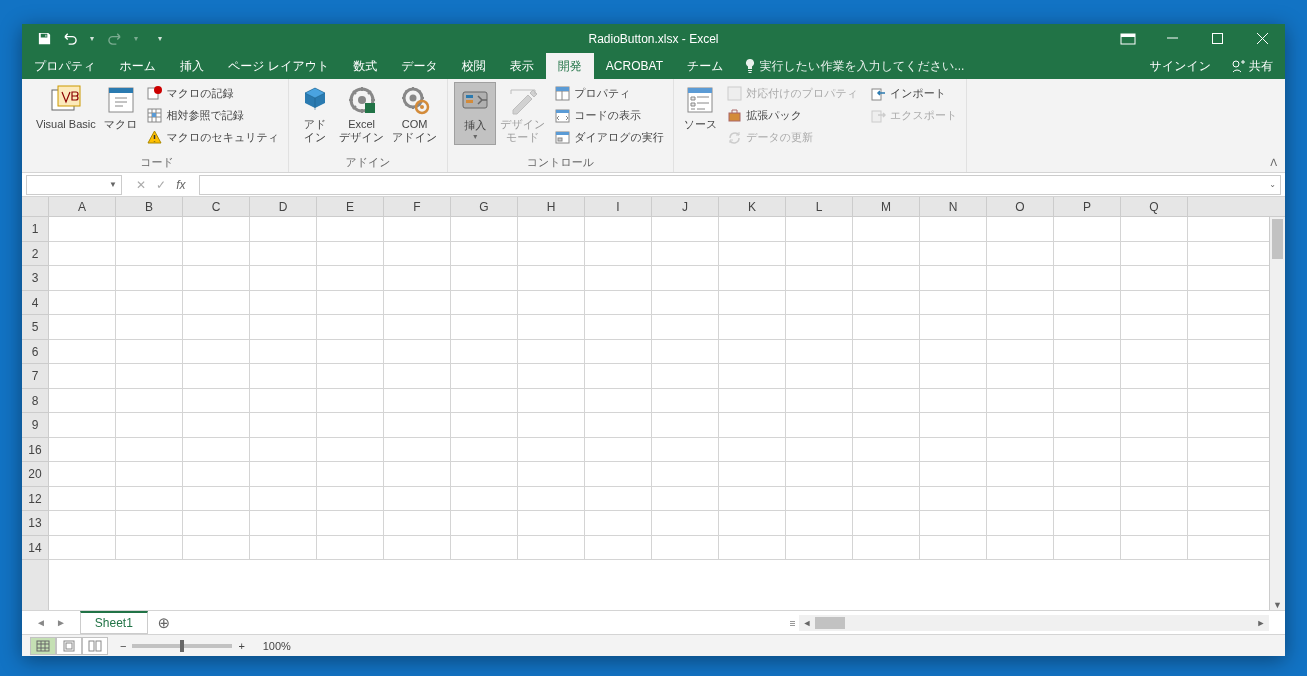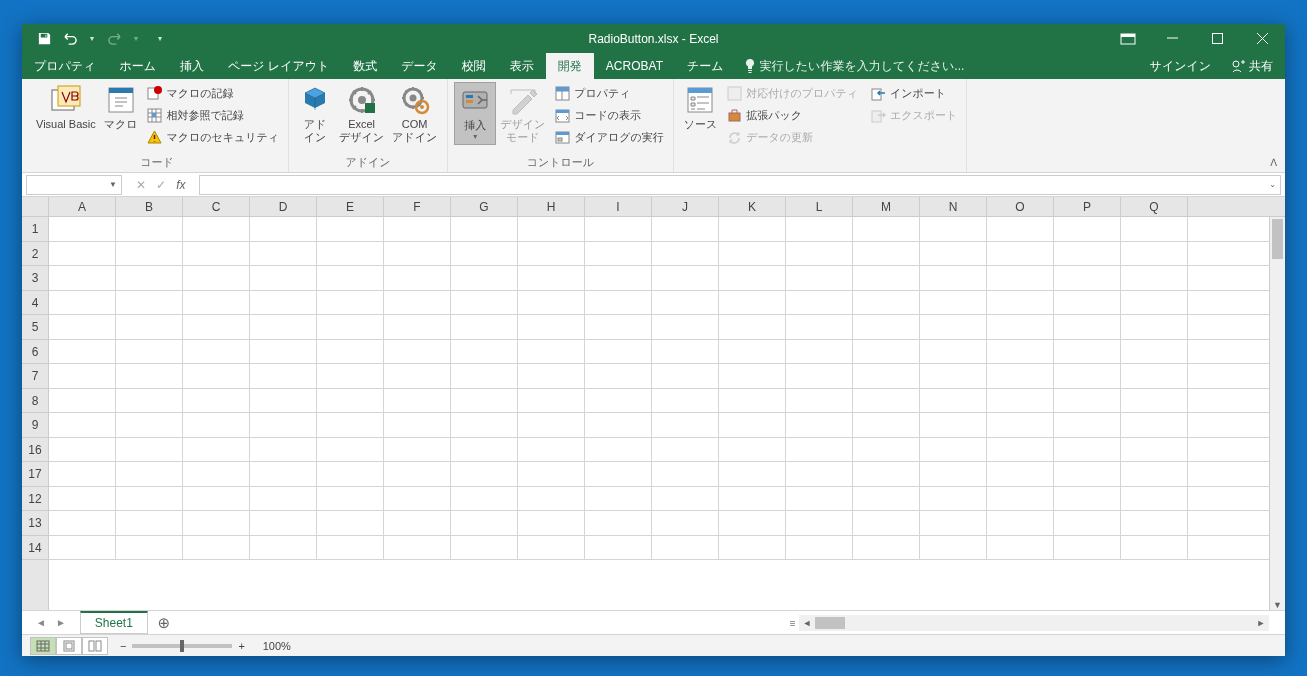--- a/index.html
+++ b/index.html
@@ -445,21 +445,21 @@
           <div class="rh">1</div>
           <div class="rh">2</div>
           <div class="rh">3</div>
           <div class="rh">4</div>
           <div class="rh">5</div>
           <div class="rh">6</div>
           <div class="rh">7</div>
           <div class="rh">8</div>
           <div class="rh">9</div>
           <div class="rh">16</div>
-          <div class="rh">17</div>
+          <div class="rh">20</div>
           <div class="rh">12</div>
           <div class="rh">13</div>
           <div class="rh">14</div>
         </div>
       <div class="cells" id="cells">
           <div class="cellrow">
             <div class="cell" style="width: 67px;"></div>
             <div class="cell" style="width: 67px;"></div>
             <div class="cell" style="width: 67px;"></div>
             <div class="cell" style="width: 67px;"></div>

